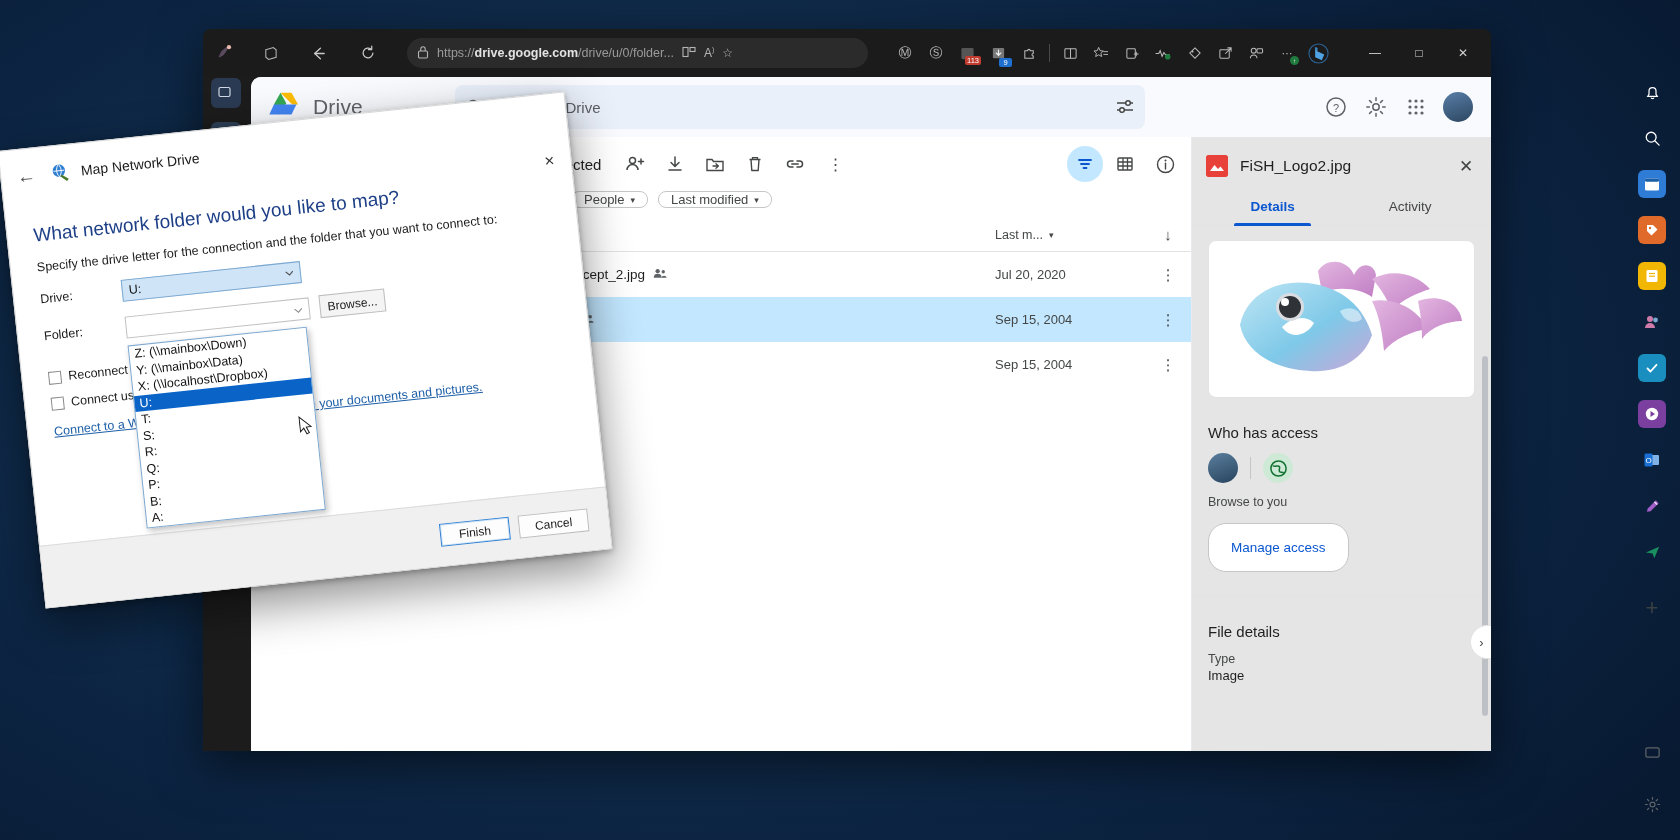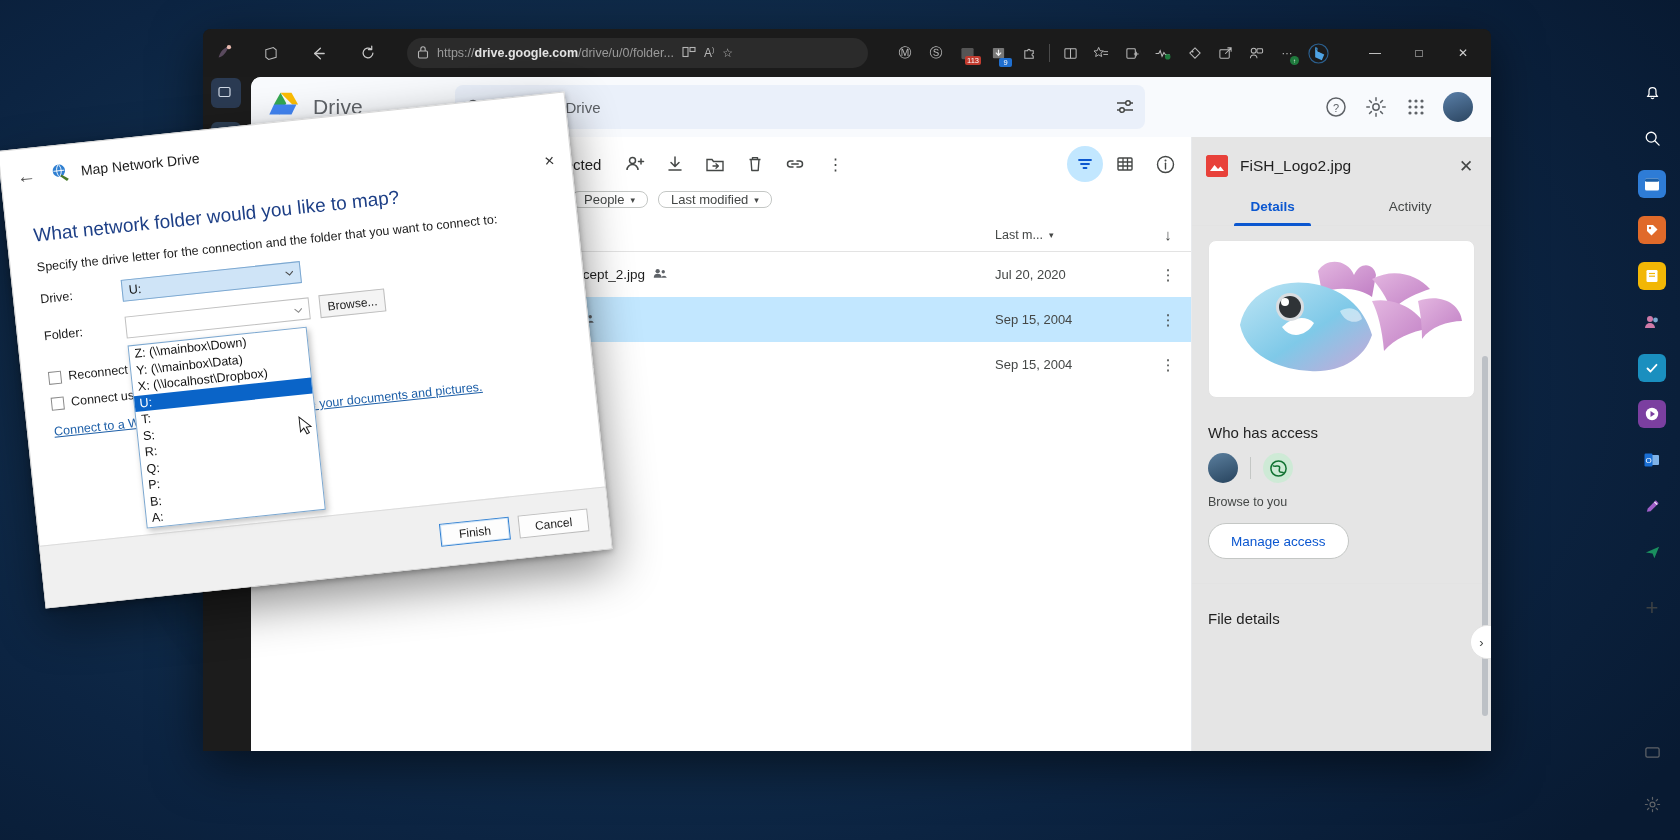--- a/index.html
+++ b/index.html
@@ -182,21 +182,21 @@
   .sec-title { font-size: 15px; color: #1f1f1f; margin: 26px 0 12px; }
   .access-row { display: flex; align-items: center; gap: 12px; }
   .av-lg { width: 30px; height: 30px; border-radius: 50%; background: linear-gradient(160deg,#5b7f9e,#27435d); }
   .av-divider { width: 1px; height: 22px; background: #c4c7c5; }
   .globe {
     width: 30px; height: 30px; border-radius: 50%; background: #ceead6;
     display: flex; align-items: center; justify-content: center; color: #137333; font-size: 16px;
   }
   .priv { font-size: 12.5px; color: #444746; margin: 12px 0 14px; }
   .manage {
-    height: 36px; border: 1px solid #c4c7c5; border-radius: 18px;
+    height: 49px; border: 1px solid #c4c7c5; border-radius: 18px;
     display: inline-flex; align-items: center; padding: 12px 22px;
     font-size: 13.5px; color: #0b57d0; background: #fff;
   }
   .hr { height: 1px; background: #e3e3e3; margin: 24px -16px 0; }
   .kv-k { font-size: 12.5px; color: #444746; }
   .kv-v { font-size: 13px; color: #1f1f1f; margin-top: 2px; }
   .det-scrollbar {
     position: absolute; right: 3px; top: 130px; width: 6px; height: 360px;
     background: #bdc1c6; border-radius: 3px;
   }
@@ -689,20 +689,24 @@
                   <path d="M4 7 C7 9 9 6 11 8 C12 9.5 10 11 11 13 C11.8 14.7 14 13.5 15.5 14.5" fill="none" stroke="#137333" stroke-width="1.6"></path>
                 </svg>
             </span>
           </div>
           <div class="priv">Browse to you</div>
           <div class="manage">Manage access</div>
 
           <div class="hr"></div>
 
           <div class="sec-title">File details</div>
+          <div style="margin-bottom:18px;">
+            <div class="kv-k">Type</div>
+            <div class="kv-v">Image</div>
+          </div>
 
           <div class="det-scrollbar"></div>
         </div>
 
         <div class="panel-arrow">›</div>
       </div>
 
     </div>
   </div>
 </div>

